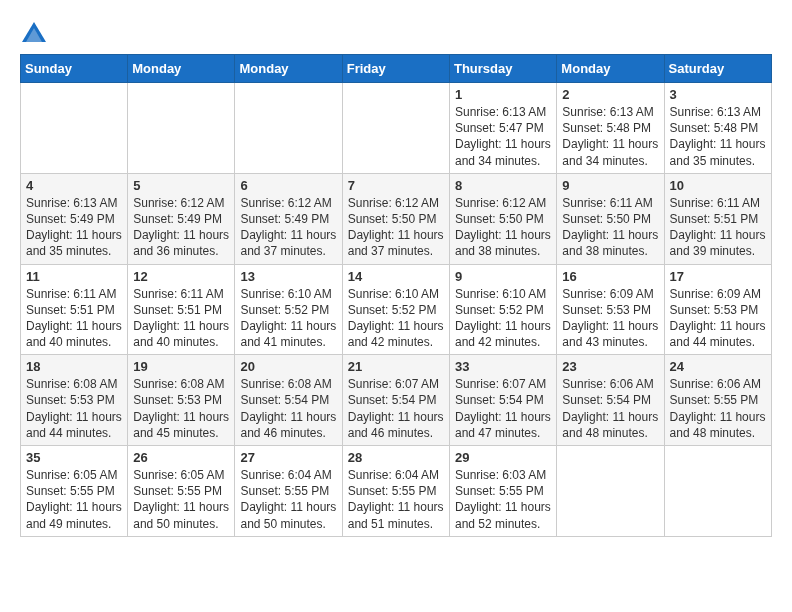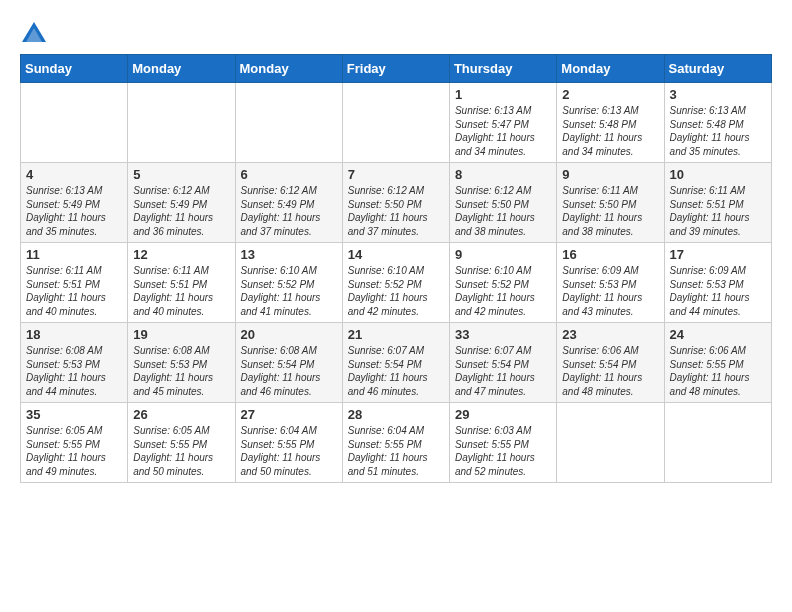--- a/index.html
+++ b/index.html
@@ -73,24 +73,23 @@
       background: #f5f5f5;
     }
     .day-number {
       font-size: 13px;
       font-weight: bold;
       color: #333;
       display: block;
       margin-bottom: 2px;
     }
     .day-info {
-      font-size: 10px;
+      font-size: 12px;
       color: #333;
       line-height: 1.35;
-      font-style: italic;
     }
     .empty-cell {
       background: #fff !important;
     }
     tr:nth-child(even) .empty-cell {
       background: #f5f5f5 !important;
     }
   </style>
 </head>
 <body>

